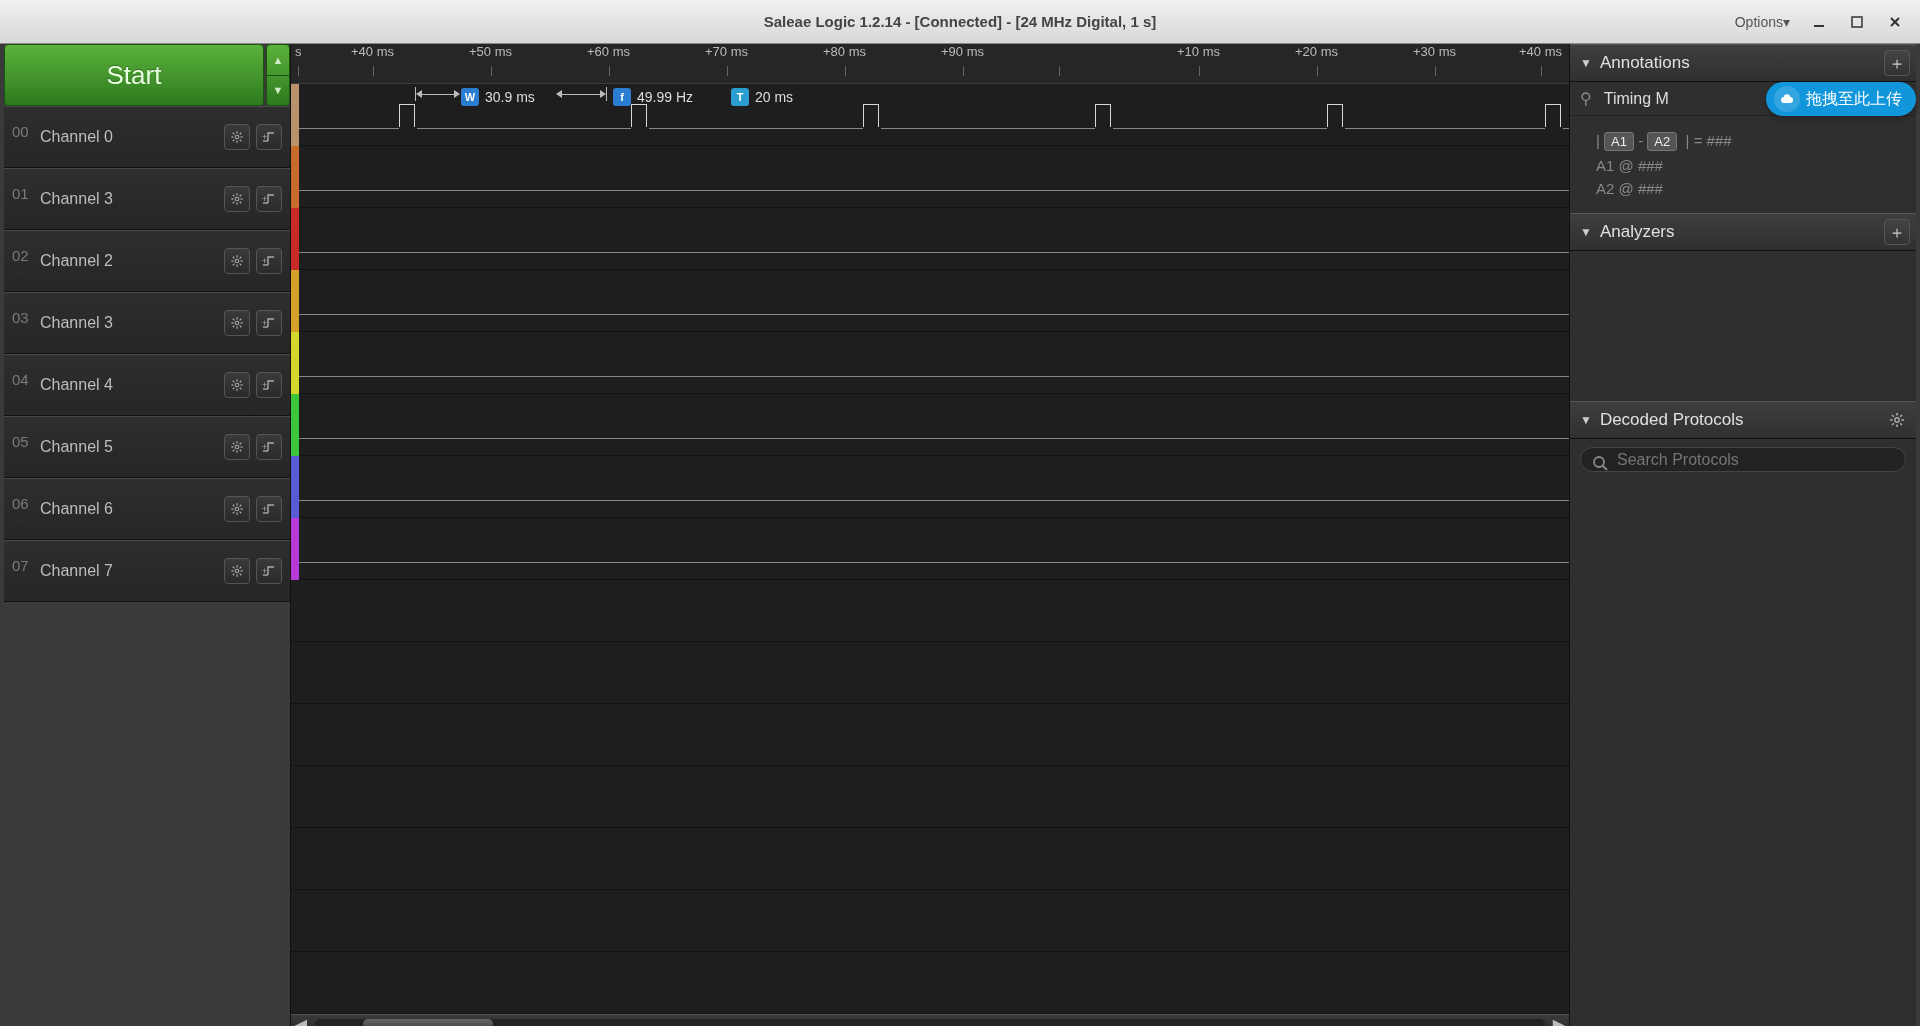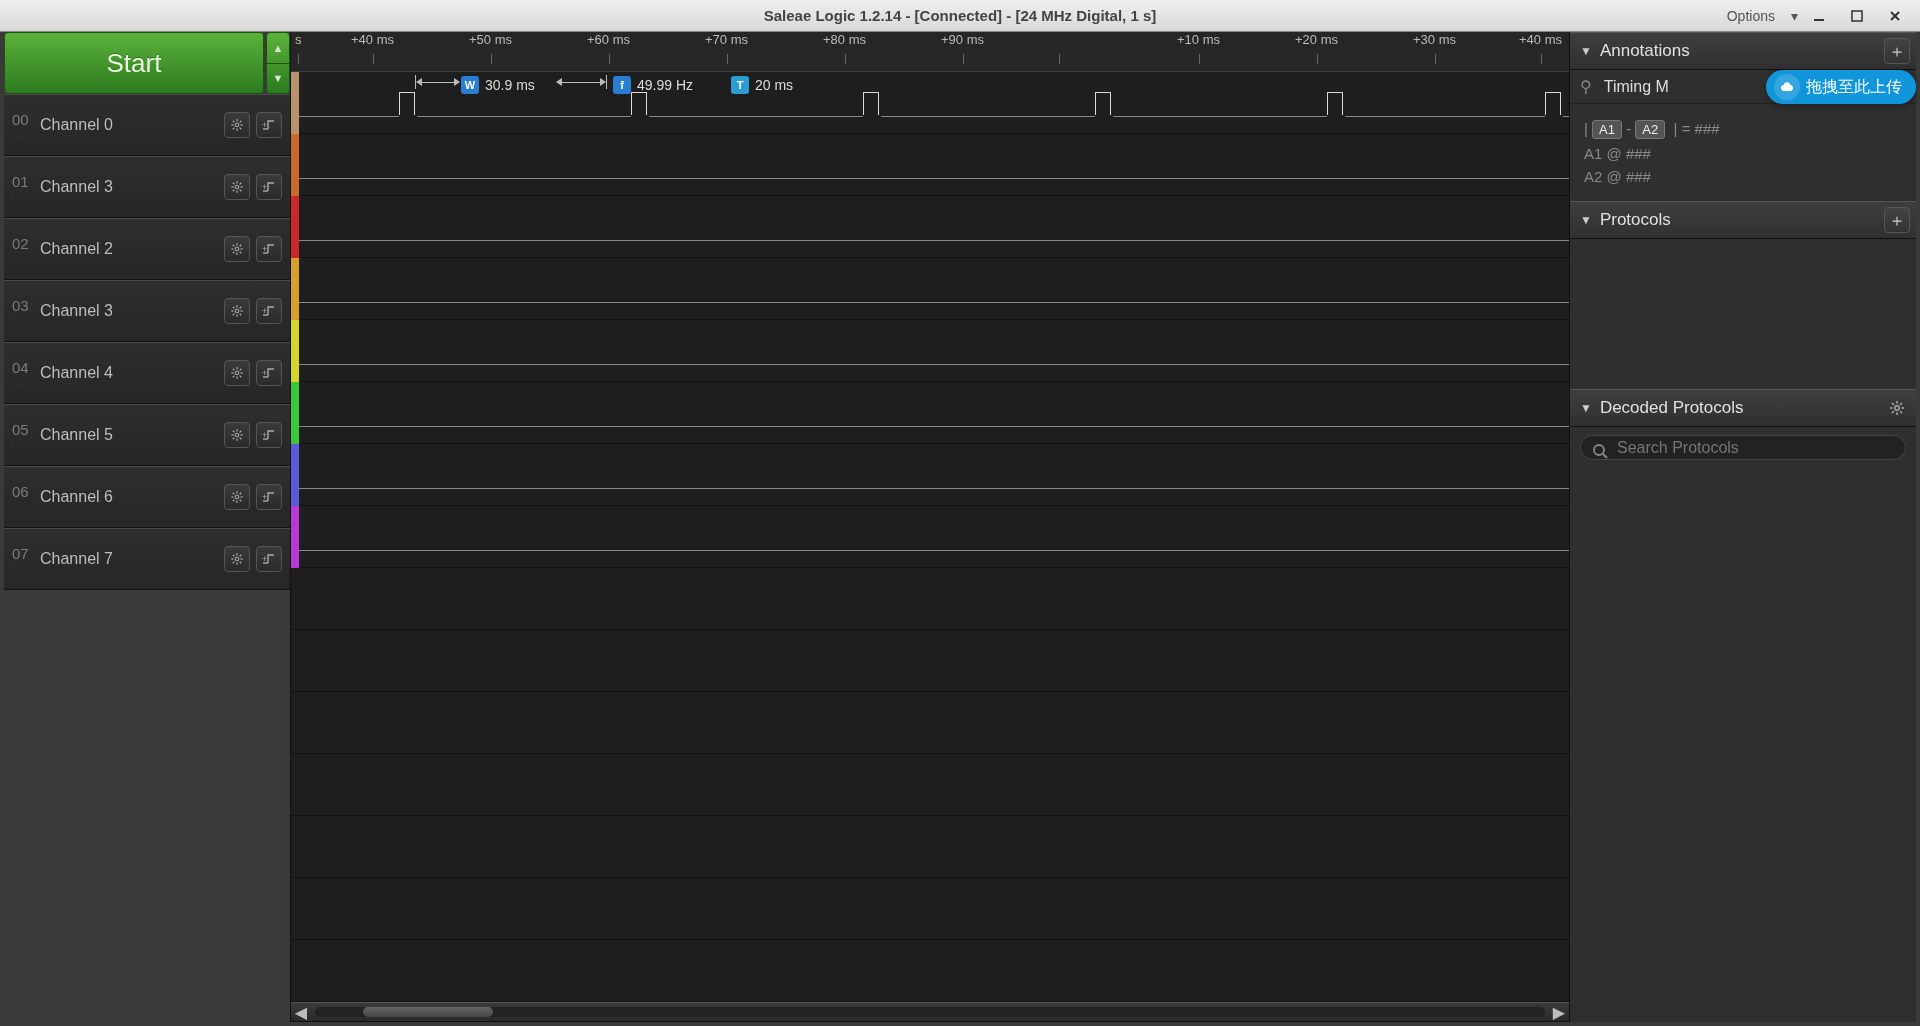--- a/index.html
+++ b/index.html
@@ -1,22 +1,22 @@
 <!DOCTYPE html>
 <html><head>
 <meta charset="utf-8">
 <style>
 * { margin: 0; padding: 0; box-sizing: border-box; font-family: -apple-system, "Segoe UI", Arial, sans-serif; }
 body { background: #2a2a2a; color: #ccc; overflow: hidden; width: 1920px; height: 1026px; }
 
 
-.titlebar { height: 32px; background: linear-gradient(to bottom,#f0f0f0,#d8d8d8); display: flex; align-items: center; justify-content: center; position: relative; border-bottom: 1px solid #888; }
+.titlebar { height: 44px; background: linear-gradient(to bottom,#f0f0f0,#d8d8d8); display: flex; align-items: center; justify-content: center; position: relative; border-bottom: 1px solid #888; }
 .titlebar-title { color: #444; font-size: 15px; font-weight: 600; }
 .titlebar-right { position: absolute; right: 6px; display: flex; align-items: center; gap: 0; }
-.options-btn { color: #555; font-size: 14px; margin-right: 2px; cursor: pointer; display: flex; align-items: center; gap: 16px; }
+.options-btn { color: #555; font-size: 14px; margin-right: 10px; cursor: pointer; display: flex; align-items: center; gap: 0; }
 .winbtn { width: 38px; height: 24px; display: flex; align-items: center; justify-content: center; color: #333; cursor: pointer; }
 
 
 .main { display: flex; height: calc(100% - 32px); border: 4px solid #3a3a3a; border-top: none; background: #3a3a3a; }
 
 
 .leftcol { width: 286px; display: flex; flex-direction: column; }
 .start-row { display: flex; height: 62px; gap: 2px; align-items: stretch; }
 .start-btn { flex: 1; background: linear-gradient(to bottom,#5bb23a,#2d7a1f); border: 1px solid #1a5510; border-radius: 4px; display: flex; align-items: center; justify-content: center; color: #e8ffe0; font-size: 26px; font-weight: 400; cursor: pointer; text-shadow: 0 -1px 0 rgba(0,0,0,0.3); }
 .start-arrows { width: 24px; background: linear-gradient(to bottom,#5bb23a,#2d7a1f); border: 1px solid #1a5510; border-radius: 4px; display: flex; flex-direction: column; }
@@ -61,21 +61,21 @@
 
 
 .rightcol { width: 346px; background: #2f2f2f; display:flex; flex-direction:column; }
 .panel-hdr { height: 38px; background: linear-gradient(to bottom,#3e3e3e,#303030); border-top:1px solid #555; border-bottom:1px solid #111; display:flex; align-items:center; padding:0 10px; color:#e0e0e0; font-size:17px; gap:8px; position:relative; }
 .panel-hdr .plus { position:absolute; right:6px; width:26px;height:26px; background:linear-gradient(to bottom,#444,#333); border:1px solid #555; border-radius:4px; display:flex;align-items:center;justify-content:center;cursor:pointer;color:#ccc; }
 .panel-hdr .gear-r { position:absolute; right:6px; width:26px;height:26px; display:flex;align-items:center;justify-content:center;cursor:pointer;color:#aaa; }
 .disclosure { font-size:12px; color:#ccc; }
 .panel-body { padding: 10px 14px; color:#888; font-size:15px; }
 .sub-hdr { height: 34px; display:flex; align-items:center; gap:12px; padding:0 10px; color:#ddd; font-size:16px; border-bottom:1px solid #222; }
 .marker-pill { display:inline-block; padding:1px 6px; background:#555; border:1px solid #777; border-radius:3px; color:#eee; font-size:13px; }
-.ann-line { margin:6px 0; color:#888; font-size:15px; }
+.ann-line { margin:6px 12px; color:#888; font-size:15px; }
 .search-row { padding:8px 10px; }
 .search-input { width:100%; height:25px; background:#222; border:1px solid #444; border-radius:17px; padding:0 14px 0 36px; color:#999; font-size:16px; }
 .search-wrap { position:relative; }
 .search-wrap .sicon { position:absolute; left:12px; top:8px; color:#888; }
 
 .upload-bubble { position:absolute; right:0; top:0; height:34px; background:#1296db; color:#fff; border-radius:17px; padding:0 14px 0 8px; display:flex; align-items:center; gap:6px; font-size:16px; font-weight:500; z-index:50; box-shadow:0 2px 6px rgba(0,0,0,.3); }
 .upload-bubble .uic { width:26px;height:26px;border-radius:50%;background:rgba(255,255,255,.15);display:flex;align-items:center;justify-content:center; }
 
 svg { display:block; }
 </style>
@@ -447,21 +447,21 @@
         <span>-</span>
         <span class="marker-pill">A2</span>
         &nbsp;<span>| = ###</span>
       </div>
       <div class="ann-line">A1   @   ###</div>
       <div class="ann-line">A2   @   ###</div>
     </div>
 
     <div class="panel-hdr">
       <span class="disclosure">▼</span>
-      <span>Protocols</span>
+      <span>Analyzers</span>
       <div class="plus">＋</div>
     </div>
     <div style="flex:0 0 150px"></div>
 
     <div class="panel-hdr">
       <span class="disclosure">▼</span>
       <span>Decoded Protocols</span>
       <div class="gear-r">
           <svg width="16" height="16" viewBox="0 0 16 16">
             <circle cx="8" cy="8" r="2.2" fill="none" stroke="#aaa" stroke-width="1.4"></circle>

